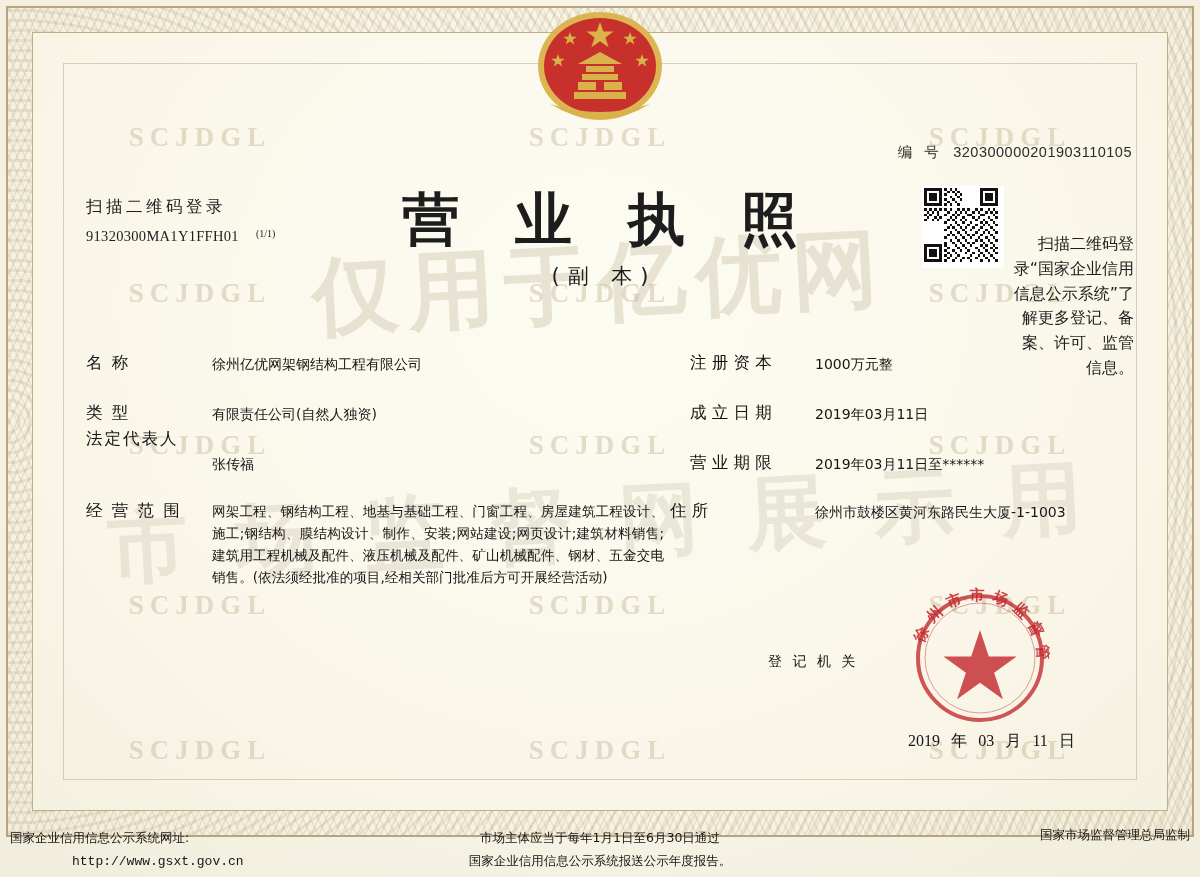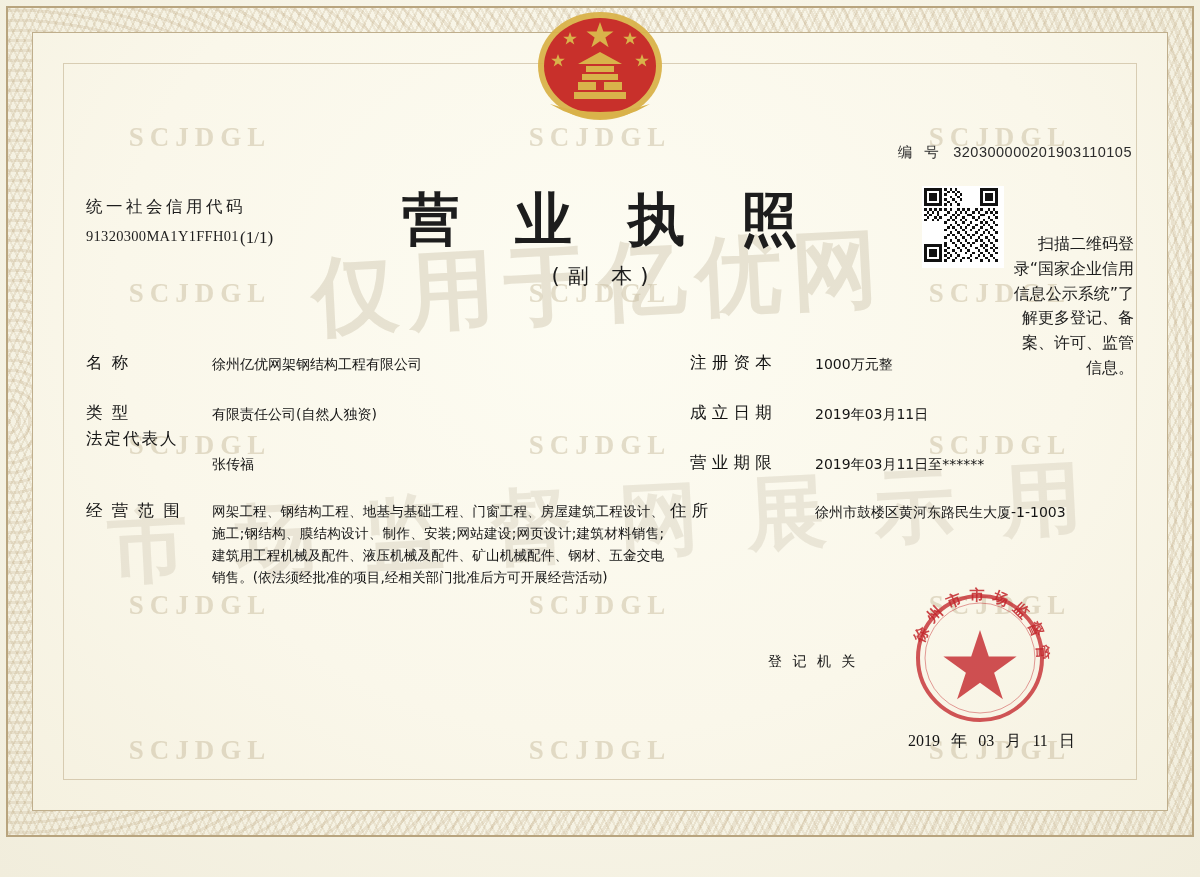--- a/index.html
+++ b/index.html
@@ -137,23 +137,23 @@
     position: absolute;
     left: 86px;
     top: 228px;
     font-size: 14.5px;
     letter-spacing: .3px;
     color: #1d1d1d;
     font-family: Liberation Serif, serif;
   }
   .credit-code-page {
     position: absolute;
-    left: 240px;
+    left: 256px;
     top: 228px;
-    font-size: 17px;
+    font-size: 10px;
     color: #1d1d1d;
     font-family: "Liberation Serif", serif;
   }
 
   
   .qr {
     position: absolute;
     right: 196px;
     top: 186px;
     width: 78px;
@@ -338,21 +338,21 @@
   </div>
 
   <div class="doc-number">
     <span class="lbl">编 号</span>
     <span>320300000201903110105</span>
   </div>
 
   <div class="title">营 业 执 照</div>
   <div class="subtitle">(副  本)</div>
 
-  <div class="credit-code-label">统一社会信用代码</div>
+  <div class="credit-code-label">扫描二维码登录</div>
   <div class="credit-code-value">91320300MA1Y1FFH01</div>
   <div class="credit-code-page">(1/1)</div>
 
   <div class="qr">
     <svg viewBox="0 0 29 29" width="74" height="74" shape-rendering="crispEdges">
       <rect width="29" height="29" fill="#ffffff"></rect>
       <g fill="#111111">
         <rect x="0" y="0" width="7" height="1"></rect>
           <rect x="0" y="6" width="7" height="1"></rect>
         <rect x="0" y="0" width="1" height="7"></rect>
@@ -602,14 +602,25 @@
 
   <div class="date-line">
     <span class="num">2019</span>
     <span>年</span>
     <span class="num">03</span>
     <span>月</span>
     <span class="num">11</span>
     <span>日</span>
   </div>
 
+  <div class="footer">
+    <div class="footer-left">
+      <span>国家企业信用信息公示系统网址:</span>
+      <span class="url">http://www.gsxt.gov.cn</span>
+    </div>
+    <div class="footer-center">
+      <div>市场主体应当于每年1月1日至6月30日通过</div>
+      <div>国家企业信用信息公示系统报送公示年度报告。</div>
+    </div>
+    <div class="footer-right">国家市场监督管理总局监制</div>
+  </div>
 
 </div>
 
 </body></html>

